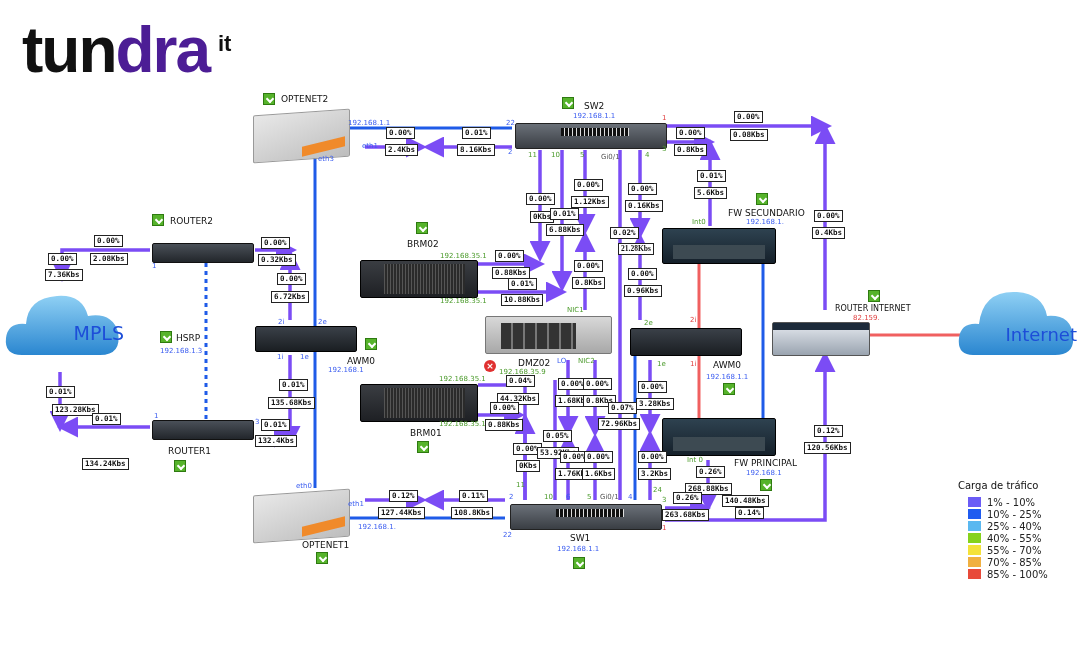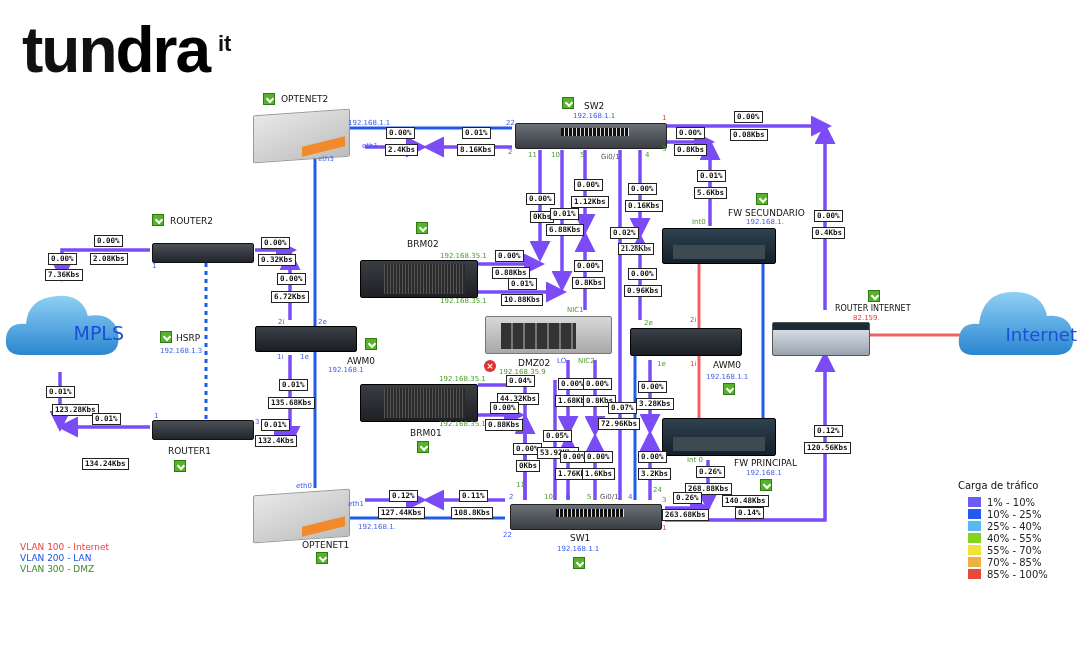--- a/index.html
+++ b/index.html
@@ -1,20 +1,20 @@
 <!DOCTYPE html>
 <html><head>
 <meta charset="utf-8">
 <style>
   html,body{margin:0;padding:0;background:#fff;}
   body{width:1080px;height:650px;position:relative;overflow:hidden;font-family:"DejaVu Sans",sans-serif;}
   #stage{position:absolute;left:0;top:0;width:1080px;height:650px;}
   .logo{position:absolute;left:22px;top:18px;font-family:"Liberation Sans",sans-serif;font-weight:bold;font-size:64px;letter-spacing:-2px;line-height:64px;}
   .logo .tun{color:#111;}
-  .logo .dra{color:#000000;}
+  .logo .dra{color:#4c1d95;}
   .logo .it{position:absolute;left:196px;top:-6px;font-size:22px;color:#111;letter-spacing:0;}
   .lbl{position:absolute;background:#fff;border:1.5px solid #222;font-family:"DejaVu Sans Mono",monospace;font-size:7.5px;font-weight:bold;padding:0 2px;line-height:10px;white-space:nowrap;color:#111;}
   .dev-name{position:absolute;font-family:"DejaVu Sans",sans-serif;font-size:9px;color:#111;white-space:nowrap;}
   .ip{position:absolute;font-family:"DejaVu Sans",sans-serif;font-size:7px;white-space:nowrap;}
   .ip.blue{color:#3a5cf0;}
   .ip.green{color:#4a9a2a;}
   .ip.red{color:#e04040;}
   .port{position:absolute;font-family:"DejaVu Sans",sans-serif;font-size:7px;white-space:nowrap;}
   .port.blue{color:#3a5cf0;}
   .port.green{color:#4a9a2a;}
@@ -356,25 +356,20 @@
   <span class="lbl" style="left:735px;top:507px;">0.14%</span>
   <span class="lbl" style="left:722px;top:495px;">140.48Kbs</span>
   <span class="lbl" style="left:814px;top:425px;">0.12%</span>
   <span class="lbl" style="left:804px;top:442px;">120.56Kbs</span>
 
   <span class="lbl" style="left:389px;top:490px;">0.12%</span>
   <span class="lbl" style="left:378px;top:507px;">127.44Kbs</span>
   <span class="lbl" style="left:459px;top:490px;">0.11%</span>
   <span class="lbl" style="left:451px;top:507px;">108.8Kbs</span>
 
-  <div class="vlan" style="top:542px;">
-    <div style="color:#e84040;">VLAN 100 - Internet</div>
-    <div style="color:#1f4fe8;">VLAN 200 - LAN</div>
-    <div style="color:#3a8a2a;">VLAN 300 - DMZ</div>
-  </div>
 
   <div class="legend">
     <div class="legend-title">Carga de tráfico</div>
     <div id="legend-rows">
         <div class="legend-row">
           <span class="legend-sw" style="background: rgb(107, 92, 246);"></span>
           <span class="legend-txt">1% - 10%</span>
         </div>
         <div class="legend-row">
           <span class="legend-sw" style="background: rgb(31, 91, 240);"></span>

